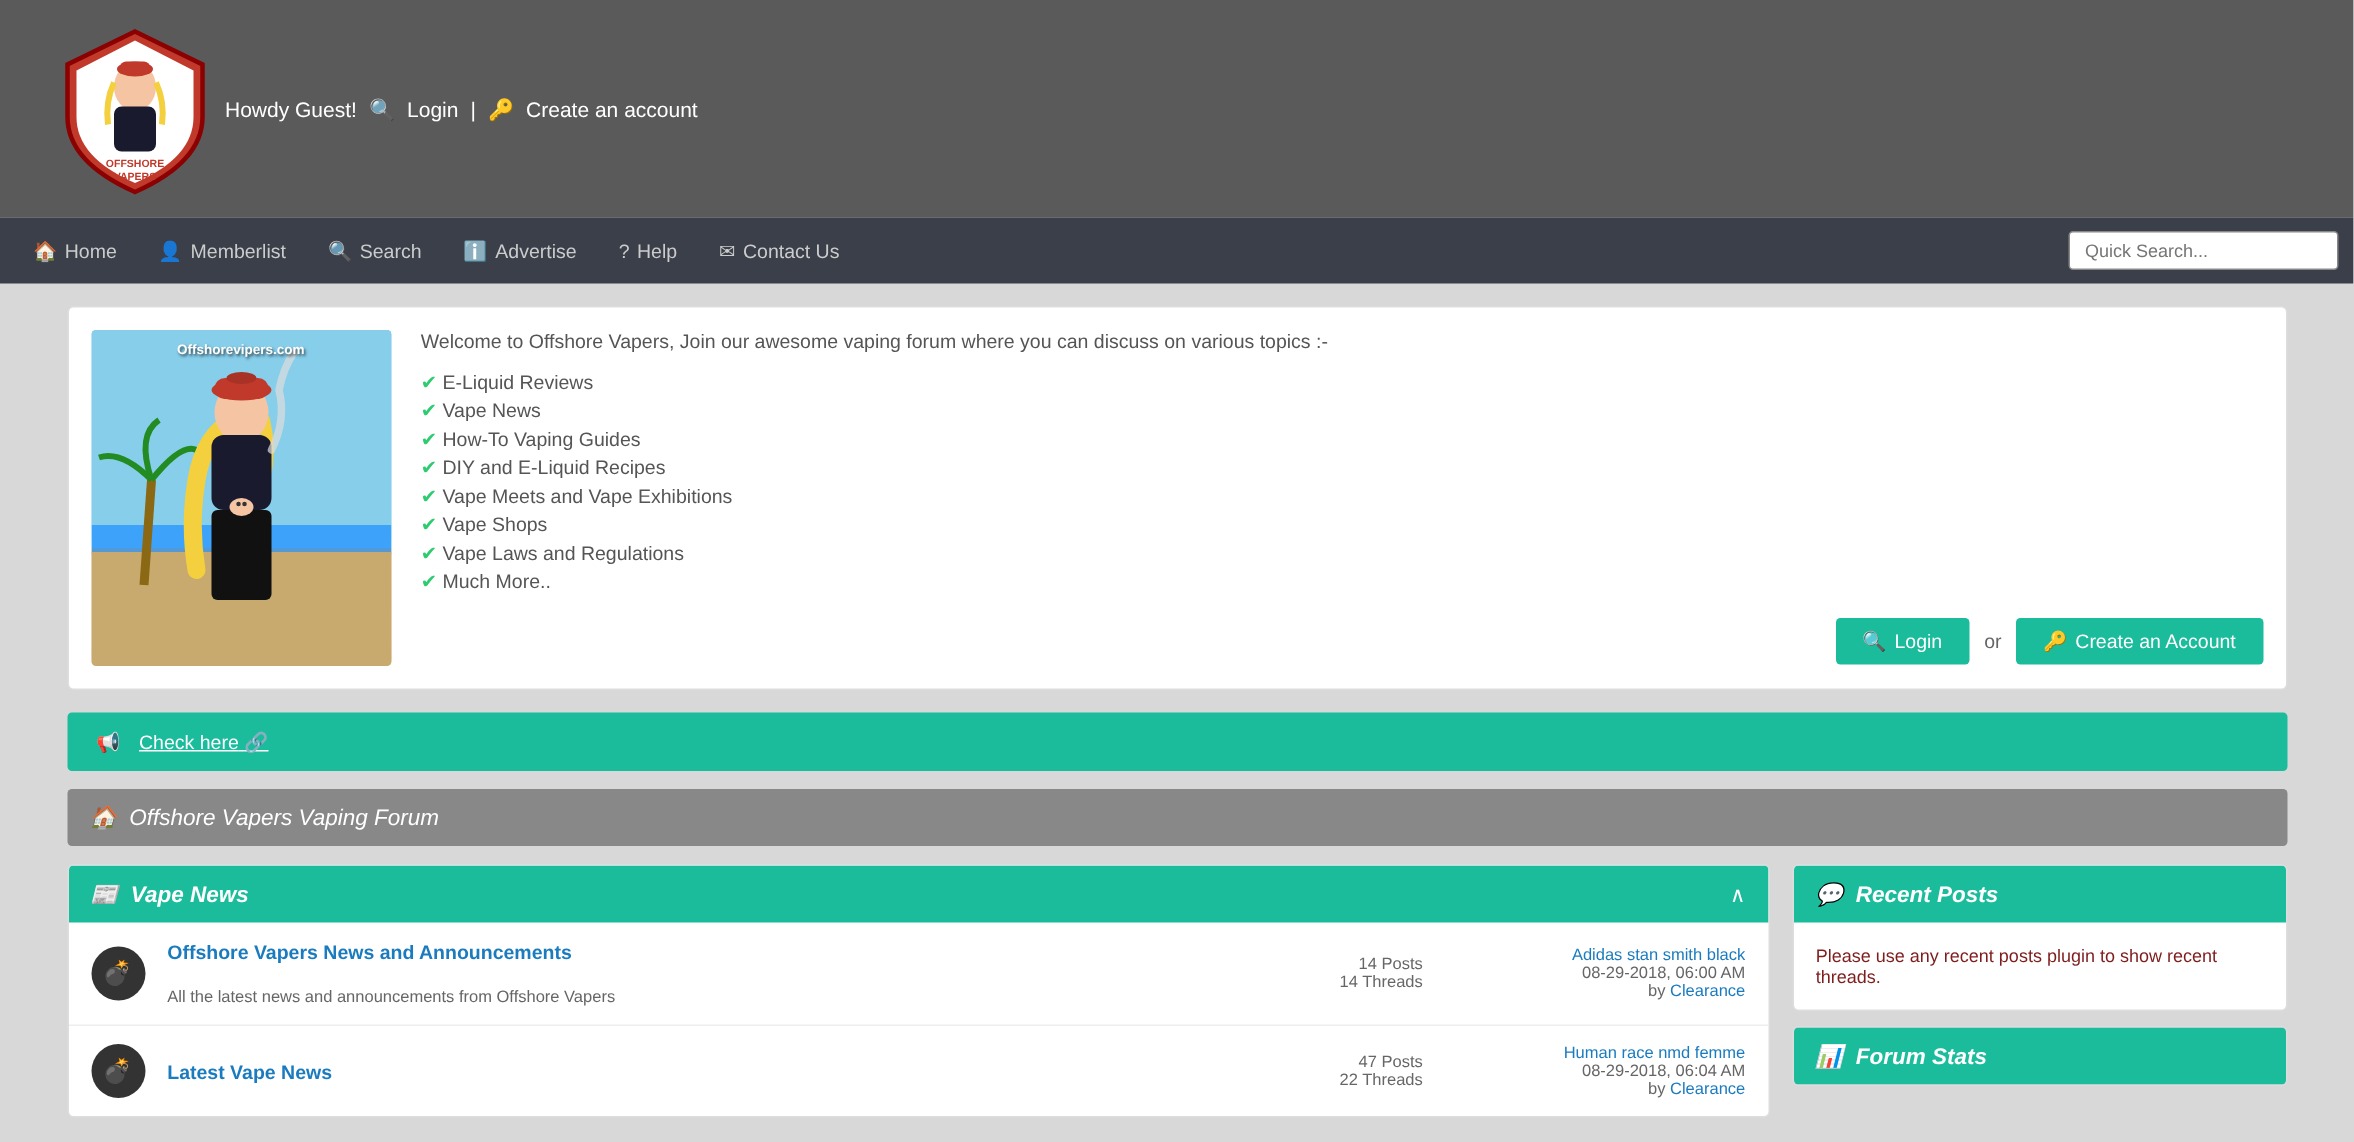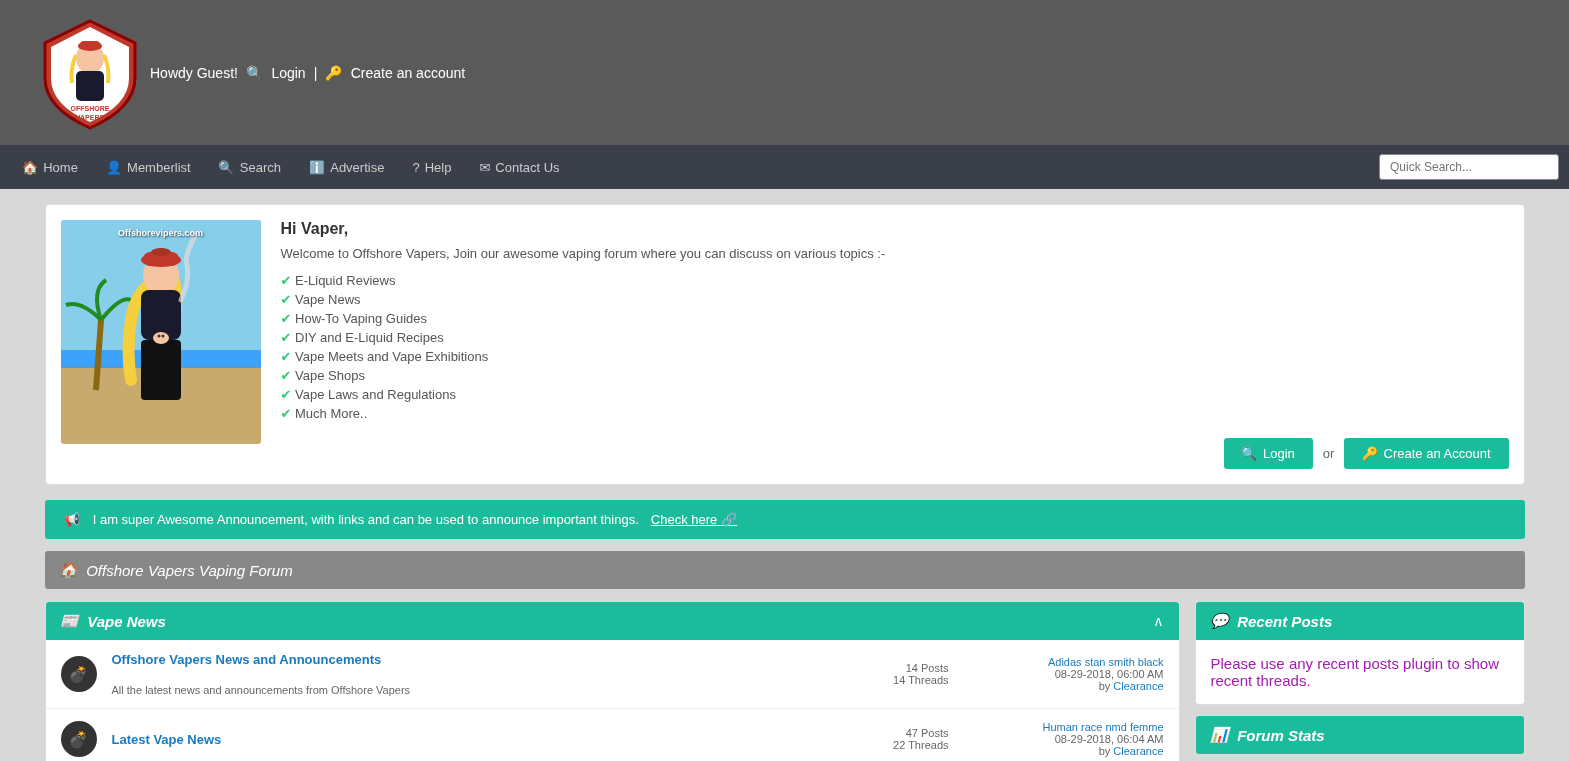--- a/index.html
+++ b/index.html
@@ -228,22 +228,22 @@
       padding: 10px 15px;
       font-size: 15px;
       font-weight: bold;
       font-style: italic;
       display: flex;
       align-items: center;
       gap: 8px;
     }
     .sidebar-body {
       padding: 15px;
-      font-size: 15px;
-      color: #a21caf;
+      font-size: 12px;
+      color: #7f1d1d;
     }
 
     
     .logo-char {
       width: 200px;
       height: 224px;
       background: linear-gradient(180deg, #87CEEB 0%, #87CEEB 65%, #d4b07a 65%, #c8a96e 100%);
       position: relative;
       border-radius: 3px;
       overflow: hidden;
@@ -346,21 +346,20 @@
 
         <path d="M120 80 Q130 60 125 40 Q128 25 135 15" stroke="#ddd" stroke-width="5" fill="none" opacity="0.7" stroke-linecap="round"></path>
 
         <ellipse cx="100" cy="118" rx="8" ry="6" fill="#f5c5a3"></ellipse>
         <circle cx="98" cy="116" r="1.5" fill="#333"></circle>
         <circle cx="102" cy="116" r="1.5" fill="#333"></circle>
       </svg>
     </div>
 
     <div class="welcome-text">
-      <h2>Hi Vaper,</h2>
       <p>Welcome to Offshore Vapers, Join our awesome vaping forum where you can discuss on various topics :-</p>
       <ul class="check-list">
         <li>E-Liquid Reviews</li>
         <li>Vape News</li>
         <li>How-To Vaping Guides</li>
         <li>DIY and E-Liquid Recipes</li>
         <li>Vape Meets and Vape Exhibitions</li>
         <li>Vape Shops</li>
         <li>Vape Laws and Regulations</li>
         <li>Much More..</li>
@@ -374,21 +373,20 @@
         <button class="btn-teal">
           <span>🔑</span>
           <span>Create an Account</span>
         </button>
       </div>
     </div>
   </div>
 
   <div class="announcement-bar">
     <span>📢</span>
-    <span>I am super Awesome Announcement, with links and can be used to announce important things.</span>
     <a href="#">
       <span>Check here</span>
       <span>🔗</span>
     </a>
   </div>
 
   <div class="forum-title-bar">
     <span>🏠</span>
     <span>Offshore Vapers Vaping Forum</span>
   </div>

